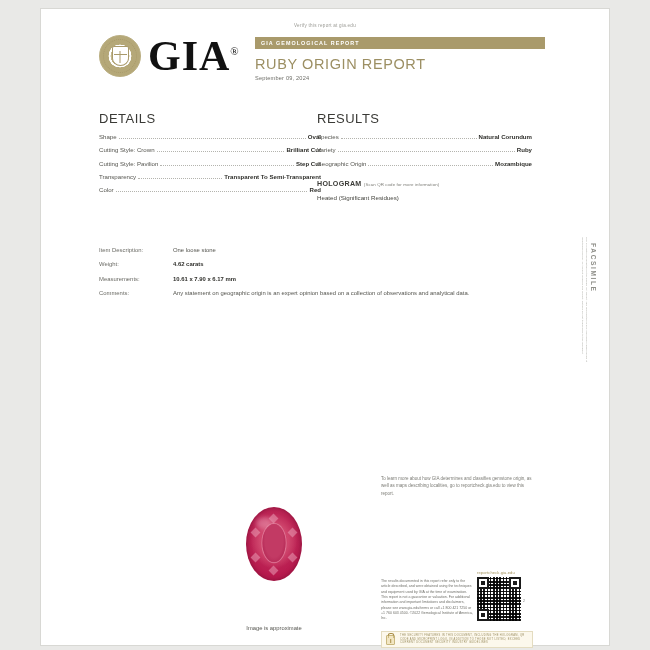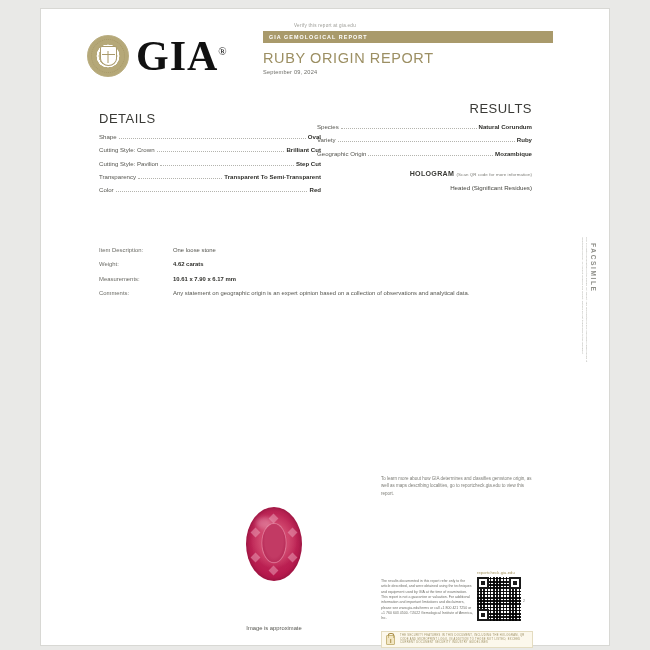--- a/index.html
+++ b/index.html
@@ -20,21 +20,21 @@
   .verify-line {
     position: absolute; top: 14px; left: 0; width: 100%;
     text-align: center;
     font-size: 4.6px; color: #9a9a94; letter-spacing: .25px;
   }
 
   
   .header { position: absolute; top: 22px; left: 0; width: 100%; height: 70px; }
 
   .logo-wrap {
-    position: absolute; left: 46px; top: 4px;
+    position: absolute; left: 58px; top: 4px;
     display: flex; align-items: center; justify-content: space-between;
   }
   .seal {
     width: 42px; height: 42px; border-radius: 50%;
     background: radial-gradient(circle at 50% 50%, #ffffff 0 28%, #c3b88d 29% 33%, #ffffff 34% 40%, #b5a878 41% 100%);
     border: 1px solid #b9ad7f;
     position: relative;
     display: flex; align-items: center; justify-content: center;
   }
   .seal::before {
@@ -56,21 +56,21 @@
     content: ""; position: absolute; left: 1px; right: 1px; top: 7px;
     height: 1px; background: #a99a6b;
   }
   .gia-word {
     font-family: "Liberation Serif", serif;
     font-size: 42px; font-weight: 700; letter-spacing: 1px;
     color: #111; margin-left: 7px; line-height: 1;
   }
   .gia-reg { font-size: 11px; vertical-align: super; font-weight: 400; }
 
-  .title-col { position: absolute; left: 214px; top: 0; width: 290px; margin-left: 8px; }
+  .title-col { position: absolute; left: 214px; top: 6px; width: 290px; }
   .gold-band {
     background: #a99a6b; color: #fff;
     font-size: 5.4px; font-weight: 700; letter-spacing: 1.05px;
     padding: 3.2px 6px;
   }
   .report-title {
     margin-top: 7px;
     font-size: 14.5px; color: #9c8f63; letter-spacing: .6px;
     font-weight: 400;
   }
@@ -78,21 +78,21 @@
     margin-top: 4px;
     font-size: 7.6px; color: #333; font-weight: 700; letter-spacing: .2px;
   }
   .report-date {
     margin-top: 3px;
     font-size: 5.6px; color: #6e6e68; letter-spacing: .2px;
   }
 
   
   .col-left  { position: absolute; left: 58px;  top: 102px; width: 222px; }
-  .col-right { position: absolute; left: 276px; top: 92px; width: 215px; text-align: right; }
+  .col-right { position: absolute; left: 276px; top: 102px; width: 215px; }
 
   .sec-head {
     font-size: 13px; color: #3a3a36; letter-spacing: .5px;
     margin-bottom: 8px;
   }
   .row {
     display: flex; align-items: baseline;
     font-size: 6.1px; color: #55554f;
     margin-bottom: 6.6px; line-height: 1.1;
   }

